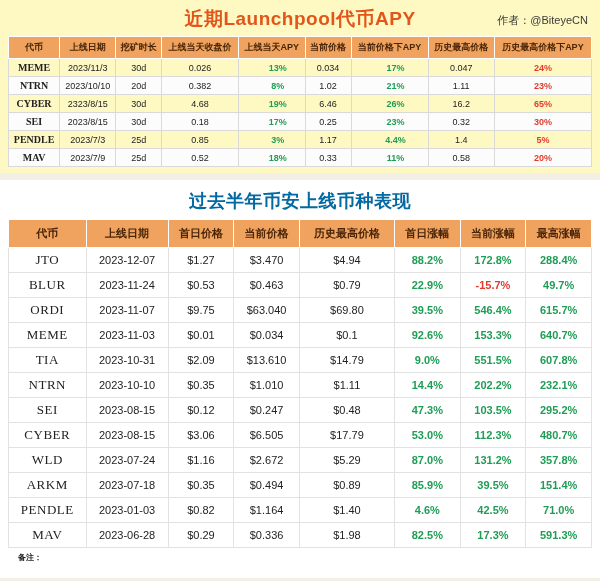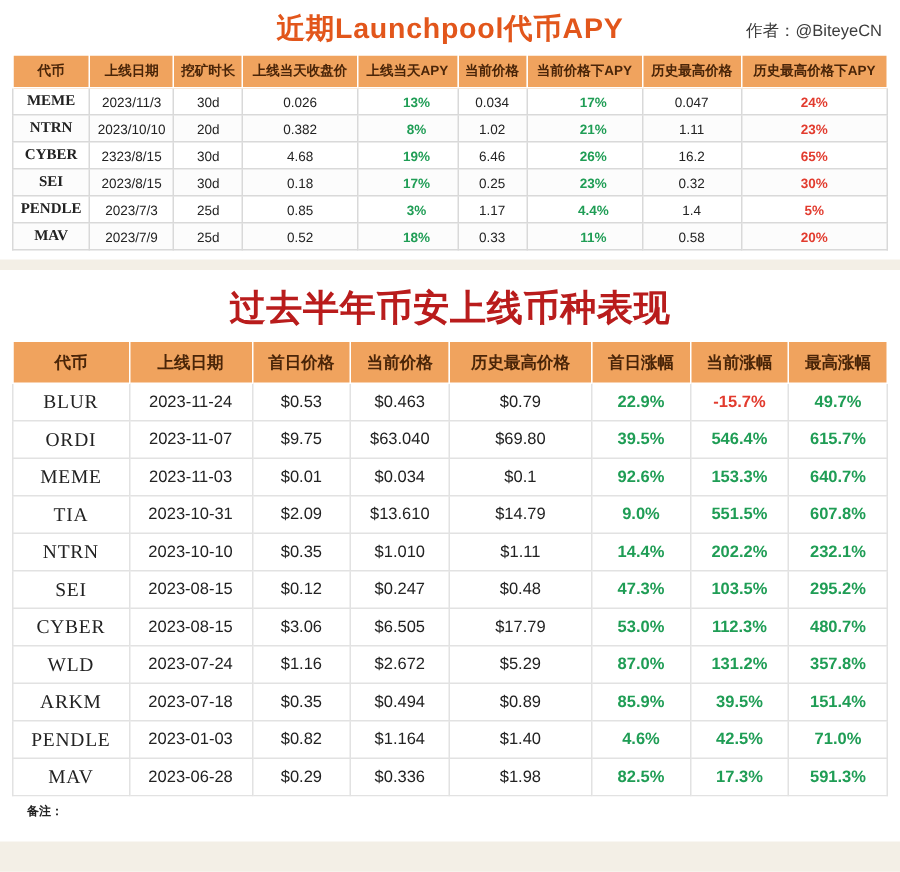--- a/index.html
+++ b/index.html
@@ -9,21 +9,21 @@
     height: 581px;
     background: #f3efe6;
     font-family: "Liberation Serif", serif;
     color: #1a1a1a;
     overflow: hidden;
   }
   .page { width: 600px; height: 581px; position: relative; background: #f3efe6; }
 
   
   .panel1 {
-    background: #ffffff;
+    background: #fef9c3;
     margin: 0;
     padding: 6px 8px 6px 8px;
   }
   .p1-head {
     display: flex;
     align-items: center;
     justify-content: center;
     position: relative;
     height: 26px;
   }
@@ -69,23 +69,23 @@
   .t1 tr:nth-child(even) td { background: #fcfcfc; }
 
   
   .panel2 {
     background: #ffffff;
     margin-top: 7px;
     padding: 0 8px 6px 8px;
   }
   .p2-title {
     text-align: center;
-    font-size: 24px;
+    font-size: 18px;
     font-weight: bold;
-    color: #b91c1c;
+    color: #0369a1;
     padding: 9px 0 6px 0;
     font-family: "Liberation Sans", sans-serif;
     letter-spacing: 0.5px;
   }
   .t2 { font-size: 11px; font-family: "Liberation Sans", sans-serif; }
   .t2 th {
     background: #f0a35e;
     color: #4a2508;
     font-weight: bold;
     border: 1px solid #ffffff;
@@ -227,20 +227,30 @@
           <th>首日价格</th>
           <th>当前价格</th>
           <th>历史最高价格</th>
           <th>首日涨幅</th>
           <th>当前涨幅</th>
           <th>最高涨幅</th>
         </tr>
       </thead>
       <tbody>
         <tr>
+            <td class="sym">JTO</td>
+            <td>2023-12-07</td>
+            <td>$1.27</td>
+            <td>$3.470</td>
+            <td>$4.94</td>
+            <td class="up">88.2%</td>
+            <td class="up">172.8%</td>
+            <td class="up">288.4%</td>
+          </tr>
+        <tr>
             <td class="sym">BLUR</td>
             <td>2023-11-24</td>
             <td>$0.53</td>
             <td>$0.463</td>
             <td>$0.79</td>
             <td class="up">22.9%</td>
             <td class="down">-15.7%</td>
             <td class="up">49.7%</td>
           </tr>
         <tr>

